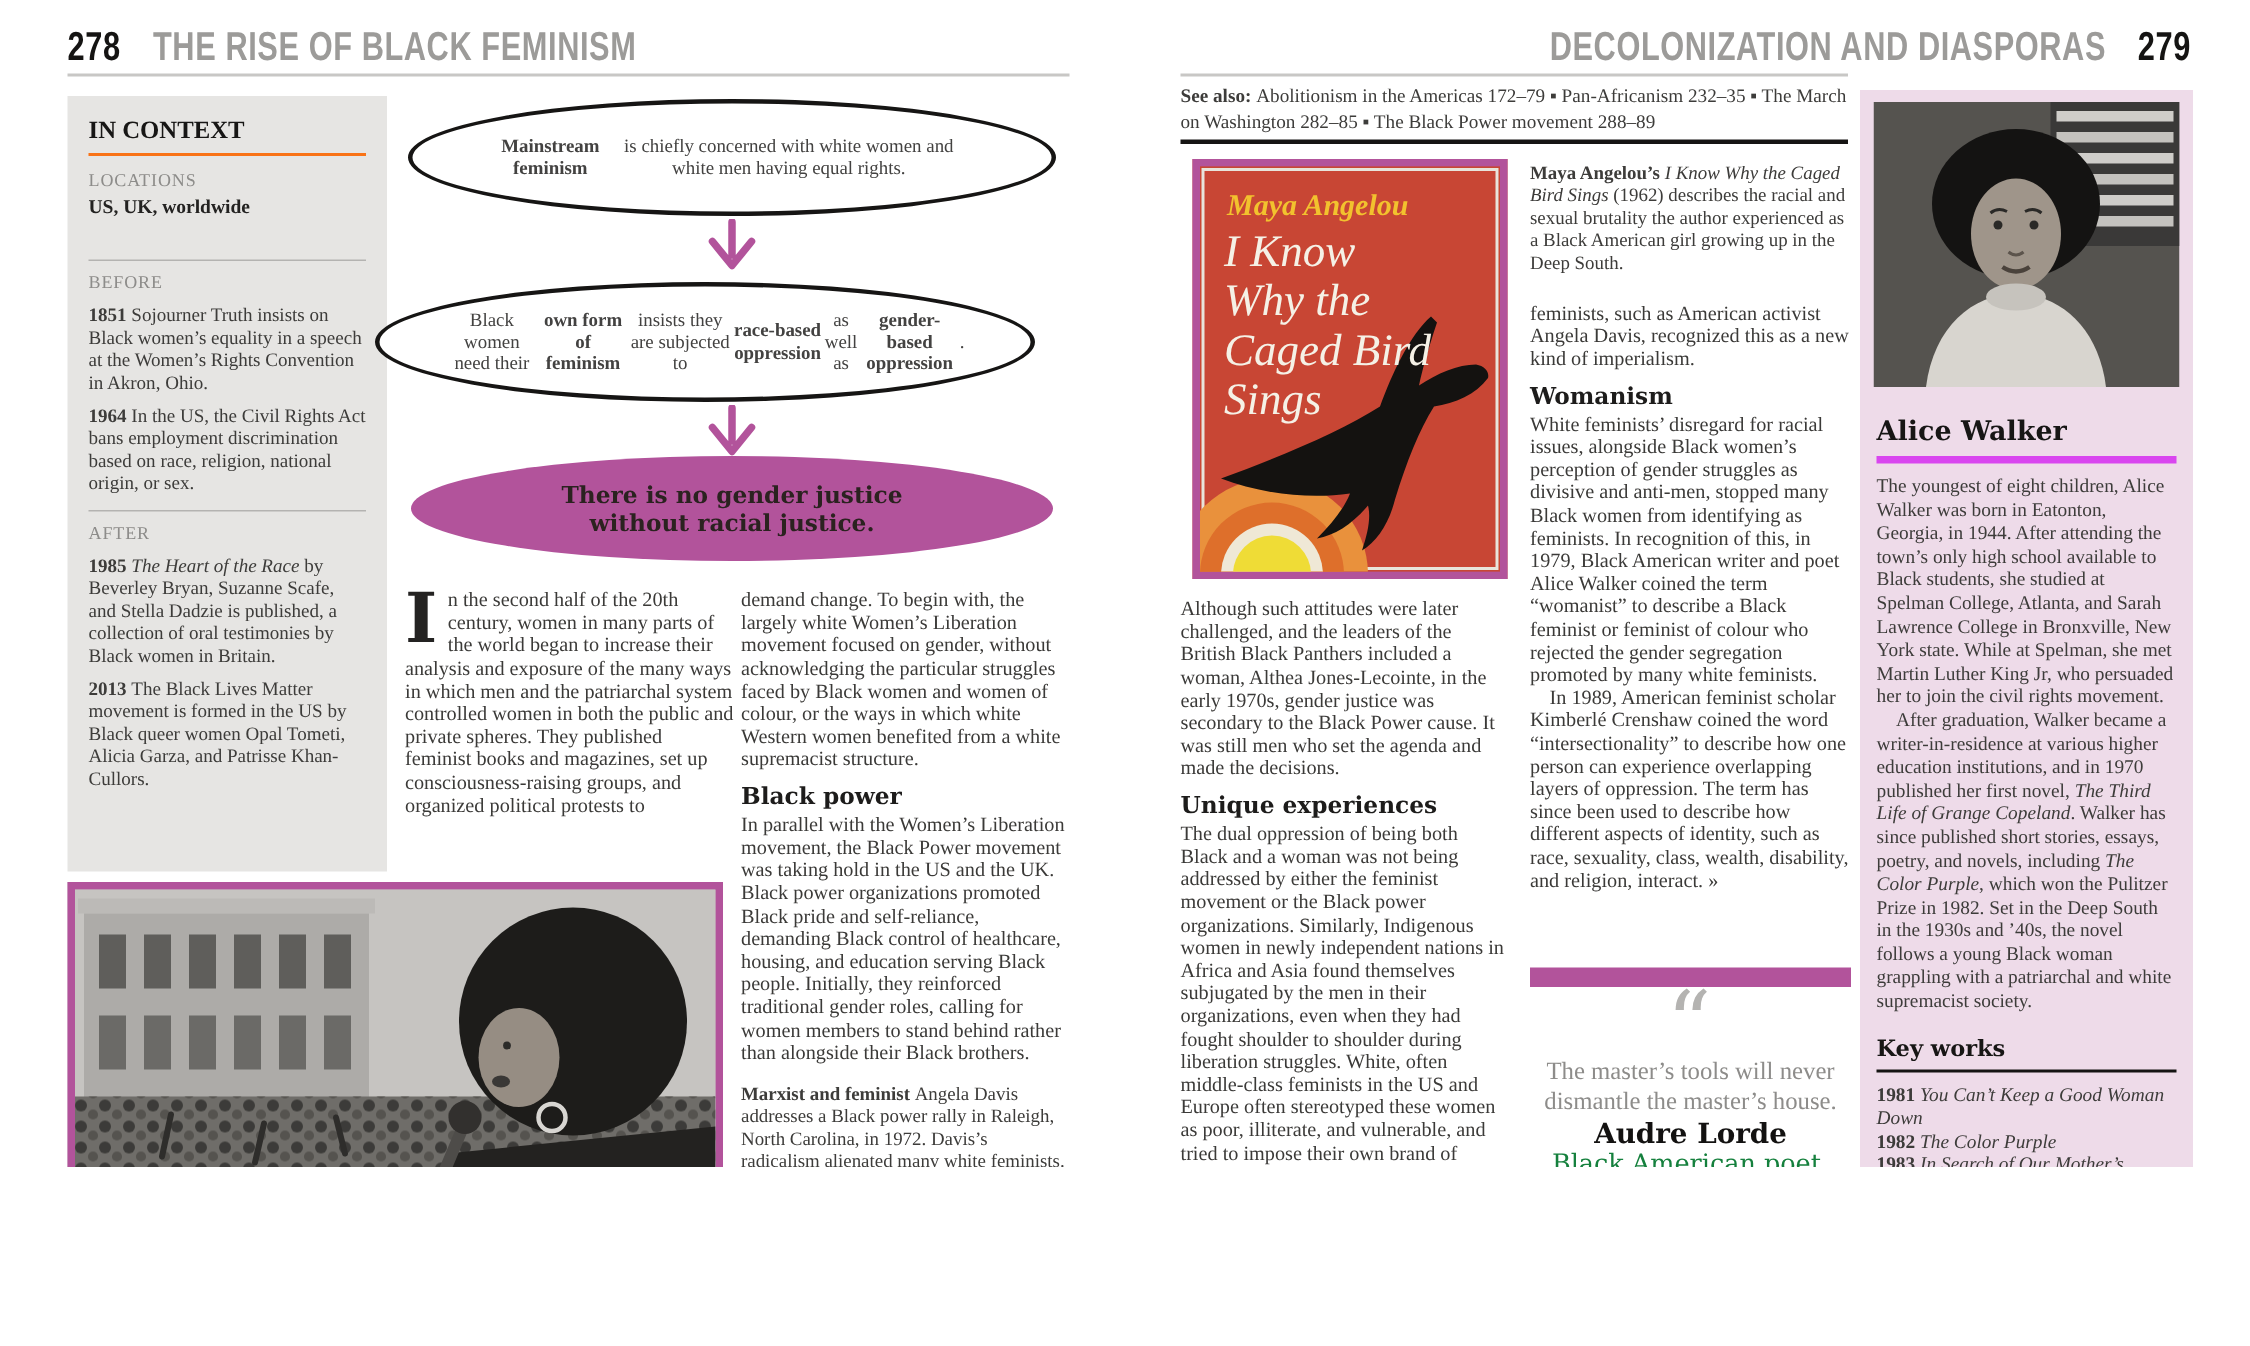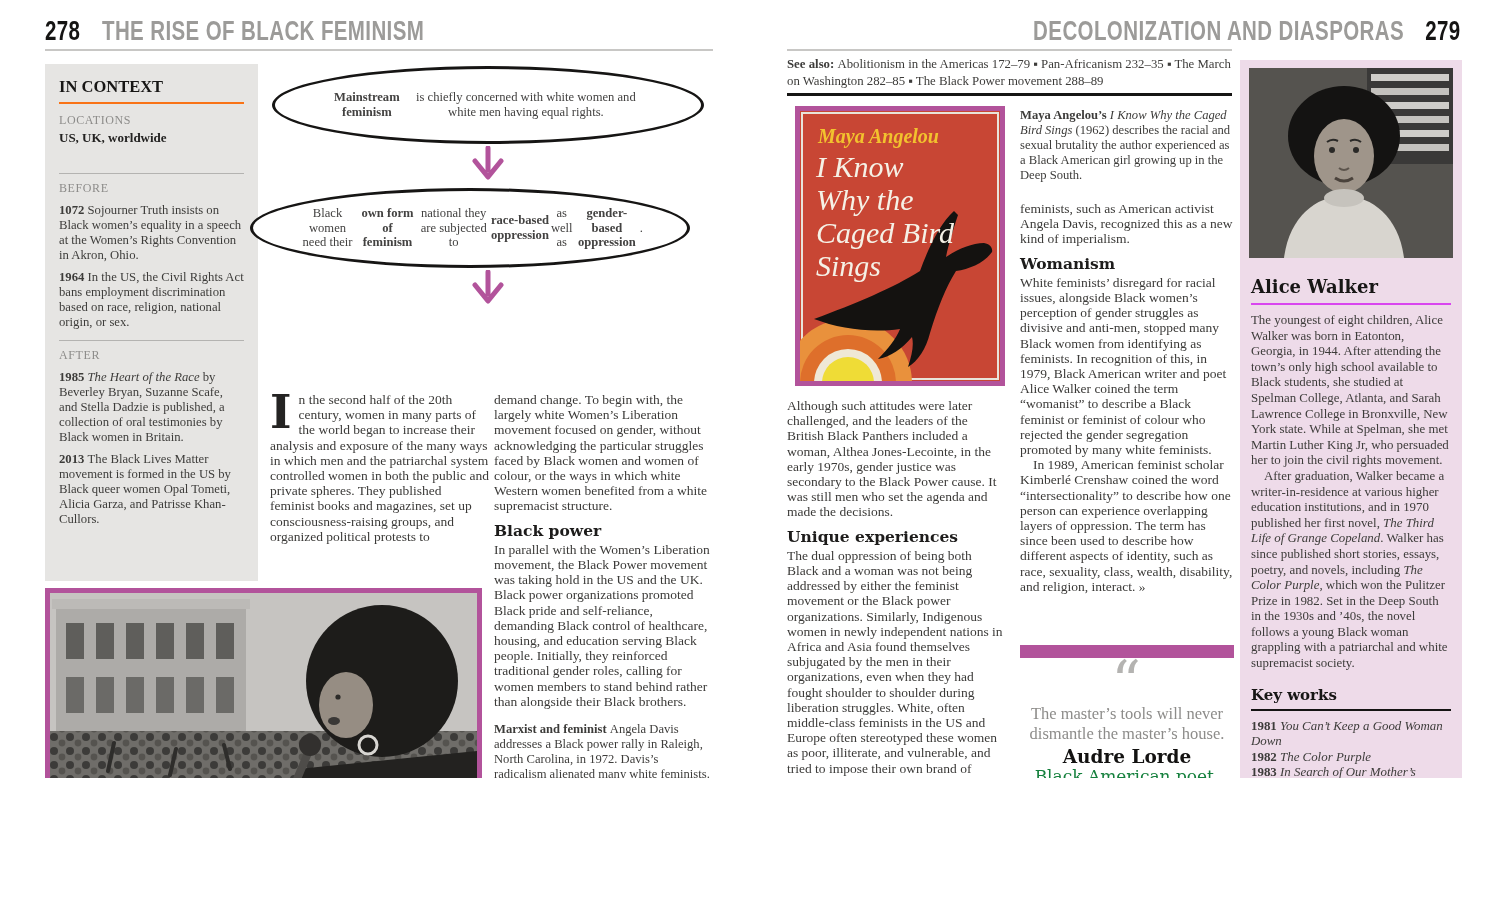--- a/index.html
+++ b/index.html
@@ -39,21 +39,21 @@
   .blackrule{height:3px;background:var(--ink);}
   
   .quote{background:#fff;text-align:center;display:flex;flex-direction:column;}
   .qbar{height:13px;background:var(--accent);flex:none;}
   .qmarks{font-family:"DejaVu Serif",serif;font-size:58px;line-height:48px;height:46px;color:#b4b3b1;letter-spacing:2px;}
   .qtext{font-size:16.5px;line-height:20px;color:var(--quote_gray);padding:0 2px;}
   .qname{font-family:"DejaVu Serif",serif;font-weight:bold;font-size:18.5px;color:#131211;margin-top:2px;}
   .qdetail{font-family:"DejaVu Serif",serif;font-weight:normal;font-size:17px;line-height:15.5px;color:#15803d;margin-top:2px;}
   
   .bio{background:var(--bio_bg);padding:8px 9px;overflow:hidden;}
-  .bio-name{font-family:"DejaVu Serif",serif;font-weight:bold;font-size:18px;color:#171615;margin:14px 2px 0;padding-bottom:6px;border-bottom:2px solid #d946ef;}
+  .bio-name{font-family:"DejaVu Serif",serif;font-weight:bold;font-size:18px;color:#171615;margin:14px 2px 0;padding-bottom:6px;border-bottom:5px solid #d946ef;}
   .bio-p{font-size:12.9px;line-height:15.6px;color:#3d3c3a;margin:8px 2px 0;}
   .indent{text-indent:13px;margin-top:0;}
   .kw-head{font-family:"DejaVu Serif",serif;font-weight:bold;font-size:15px;color:#171615;margin:14px 2px 0;padding-bottom:5px;border-bottom:2.5px solid #151413;}
 </style>
 </head>
 <body>
 
 <div class="spread">
 
   <div class="abs pgheader" style="left:45px;top:16px;">
@@ -61,50 +61,51 @@
     <span style="width:10px"></span>
     <span class="cond pgtitle">THE RISE OF BLACK FEMINISM</span>
   </div>
   <div class="abs hrule" style="left:45px;top:49px;width:668px;"></div>
 
   <div class="abs incontext" style="left:45px;top:64px;width:213px;height:517px;">
     <div class="ic-head">IN CONTEXT</div>
     <div class="ic-label">LOCATIONS</div>
     <div class="ic-bold">US, UK, worldwide</div>
     <div class="ic-sect ic-label" style="margin-top:28px;">BEFORE</div>
-    <div class="ic-entry"><span class="b">1072 </span><span>Sojourner Truth insists on Black women’s equality in a speech at the Women’s Rights Convention in Akron, Ohio.</span></div>
+    <div class="ic-entry"><span class="b">1851 </span><span>Sojourner Truth insists on Black women’s equality in a speech at the Women’s Rights Convention in Akron, Ohio.</span></div>
     <div class="ic-entry"><span class="b">1964 </span><span>In the US, the Civil Rights Act bans employment discrimination based on race, religion, national origin, or sex.</span></div>
     <div class="ic-sect ic-label">AFTER</div>
     <div class="ic-entry"><span class="b">1985 </span><span class="i">The Heart of the Race</span><span> by Beverley Bryan, Suzanne Scafe, and Stella Dadzie is published, a collection of oral testimonies by Black women in Britain.</span></div>
     <div class="ic-entry"><span class="b">2013 </span><span>The Black Lives Matter movement is formed in the US by Black queer women Opal Tometi, Alicia Garza, and Patrisse Khan-Cullors.</span></div>
   </div>
 
   <div class="abs oval" style="left:272px;top:66px;width:432px;height:78px;padding:0 54px;">
       <span class="b">Mainstream feminism</span>
       <span> is chiefly concerned with white women and white men having equal rights.</span>
     </div>
   <div class="abs" style="left:470px;top:146px;">
     <svg width="36" height="40" viewBox="0 0 36 40">
       <path d="M18,2 L18,24 M5,15 L18,31 L31,15" fill="none" stroke="#b2539b" stroke-width="5" stroke-linecap="round" stroke-linejoin="round"></path>
     </svg>
   </div>
   <div class="abs oval" style="left:250px;top:188px;width:440px;height:80px;padding:0 44px;align-items:center;">
       <span>Black women need their </span>
       <span class="b">own form of feminism</span>
-      <span> national they are subjected to </span>
+      <span> insists they are subjected to </span>
       <span class="b">race-based oppression</span>
       <span> as well as </span>
       <span class="b">gender-based oppression</span>
       <span>.</span>
     </div>
   <div class="abs" style="left:470px;top:270px;">
     <svg width="36" height="40" viewBox="0 0 36 40">
       <path d="M18,2 L18,24 M5,15 L18,31 L31,15" fill="none" stroke="#b2539b" stroke-width="5" stroke-linecap="round" stroke-linejoin="round"></path>
     </svg>
   </div>
+  <div class="abs oval-fill" style="left:274px;top:304px;width:428px;height:70px;padding:0 70px;">There is no gender justice without racial justice.</div>
 
   <div class="abs col" style="left:270px;top:392px;width:219px;">
     <span class="dropcap">I</span><span>n the second half of the 20th century, women in many parts of the world began to increase their analysis and exposure of the many ways in which men and the patriarchal system controlled women in both the public and private spheres. They published feminist books and magazines, set up consciousness-raising groups, and organized political protests to</span>
   </div>
   <div class="abs col" style="left:494px;top:392px;width:219px;">
     <div>demand change. To begin with, the largely white Women’s Liberation movement focused on gender, without acknowledging the particular struggles faced by Black women and women of colour, or the ways in which white Western women benefited from a white supremacist structure.</div>
     <div class="bhead">Black power</div>
     <div>In parallel with the Women’s Liberation movement, the Black Power movement was taking hold in the US and the UK. Black power organizations promoted Black pride and self-reliance, demanding Black control of healthcare, housing, and education serving Black people. Initially, they reinforced traditional gender roles, calling for women members to stand behind rather than alongside their Black brothers.</div>
     <div class="caption"><span class="b">Marxist and feminist </span><span>Angela Davis addresses a Black power rally in Raleigh, North Carolina, in 1972. Davis’s radicalism alienated many white feminists.</span></div>
   </div>

